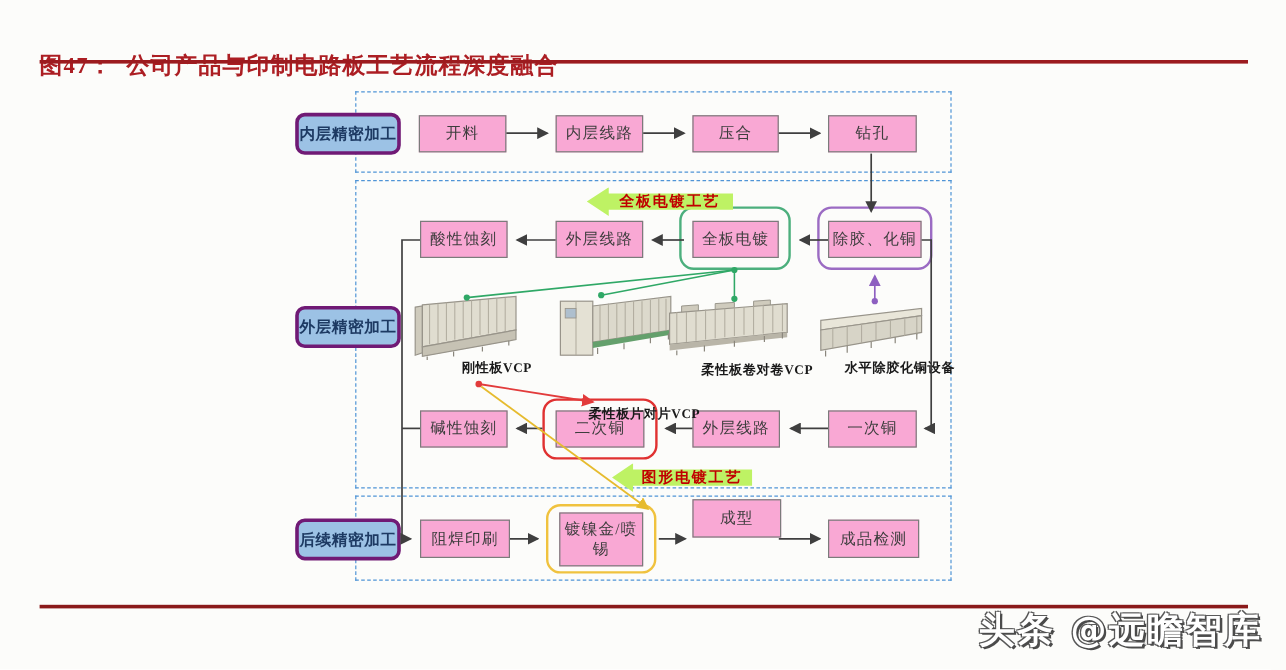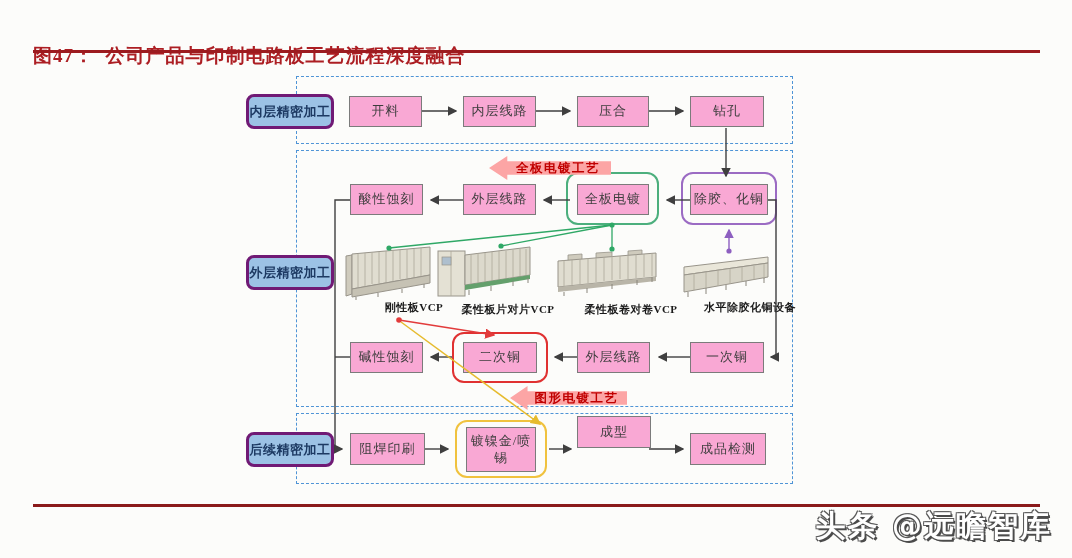--- a/index.html
+++ b/index.html
@@ -29,21 +29,21 @@
   .node{position:absolute;box-sizing:border-box;background:#f9a8d4;border:1.4px solid #7b7b7b;
         color:#3d3d3d;font:13px/1.25 "Liberation Serif",serif;letter-spacing:1px;
         display:flex;align-items:center;justify-content:center;text-align:center;
         padding:2px;white-space:nowrap;}
   .node.wrap{white-space:normal;}
   .outline{position:absolute;border-radius:12px;background:transparent;box-sizing:border-box;}
   .o-green {left:566px;top:172px;width:93px;height:53px;border:2.2px solid #4caf7d;}
   .o-purple{left:681px;top:172px;width:96px;height:53px;border:2.2px solid #9b6bc3;}
   .o-red   {left:452px;top:332px;width:96px;height:51px;border:2.2px solid #e03131;}
   .o-yellow{left:455px;top:420px;width:92px;height:58px;border:2.2px solid #f0c23e;}
-  .blockarrow{position:absolute;background:#fca5a5;box-sizing:border-box;
+  .blockarrow{position:absolute;background:#bef264;box-sizing:border-box;
       clip-path:polygon(0 50%,15% 0,15% 22%,100% 22%,100% 78%,15% 78%,15% 100%);
       display:flex;align-items:center;justify-content:center;padding-left:16px;
       color:#c00000;font:bold 12.5px/1 "Liberation Serif",serif;letter-spacing:1.5px;}
   .pa1{left:489px;top:156px;width:122px;height:24px;}
   .pa2{left:510px;top:386px;width:117px;height:24px;}
   .machine{position:absolute;display:flex;flex-direction:column;align-items:center;}
   .machine svg{display:block;}
   .mlabel{margin-top:2px;font:bold 11px/1 "Liberation Serif",serif;color:#1a1a1a;
           letter-spacing:.5px;white-space:nowrap;margin-left:48px;}
   .wires{position:absolute;left:0;top:0;pointer-events:none;}
@@ -102,21 +102,21 @@
       <svg width="96" height="56" viewBox="0 0 96 56">
         <polygon points="4,12 10,11 10,50 4,52" fill="#cfcbbd" stroke="#98948a" stroke-width="1"></polygon>
         <polygon points="10,10 88,3 88,31 10,45" fill="#e0ddd0" stroke="#98948a" stroke-width="1"></polygon>
         <polygon points="10,45 88,31 88,39 10,53" fill="#c6c2b4" stroke="#98948a" stroke-width="1"></polygon>
         <path d="M16,10V43M23,9V42M30,8V40M37,8V39M44,7V38M51,6V37M58,6V35M65,5V34M72,5V33M79,4V32" stroke="#aca89b" stroke-width=".8" fill="none"></path>
         <path d="M14,53V56M36,49V53M60,45V49M82,40V44" stroke="#8a867c" stroke-width="1" fill="none"></path>
       </svg>
       <div class="mlabel">刚性板VCP</div>
     </div>
 
-    <div class="machine" style="left:433px;top:242px;width:102px;">
+    <div class="machine" style="left:462px;top:242px;width:102px;gap:36px;">
       <svg width="102" height="60" viewBox="0 0 102 60">
         <rect x="5" y="9" width="27" height="45" fill="#e4e1d4" stroke="#98948a" stroke-width="1"></rect>
         <path d="M18,9V54" stroke="#aca89b" stroke-width=".8"></path>
         <rect x="9" y="15" width="9" height="8" fill="#aebfce" stroke="#98948a" stroke-width=".7"></rect>
         <polygon points="32,13 97,5 97,33 32,43" fill="#dcd9cc" stroke="#98948a" stroke-width="1"></polygon>
         <path d="M38,12V42M45,11V41M52,11V40M59,10V39M66,9V38M73,9V37M80,8V36M87,7V35M93,7V34" stroke="#aca89b" stroke-width=".8" fill="none"></path>
         <polygon points="32,43 97,33 97,37 32,48" fill="#64a06c"></polygon>
         <path d="M36,48V53M58,44V49M80,39V44M95,36V41" stroke="#8a867c" stroke-width="1" fill="none"></path>
       </svg>
       <div class="mlabel">柔性板片对片VCP</div>

